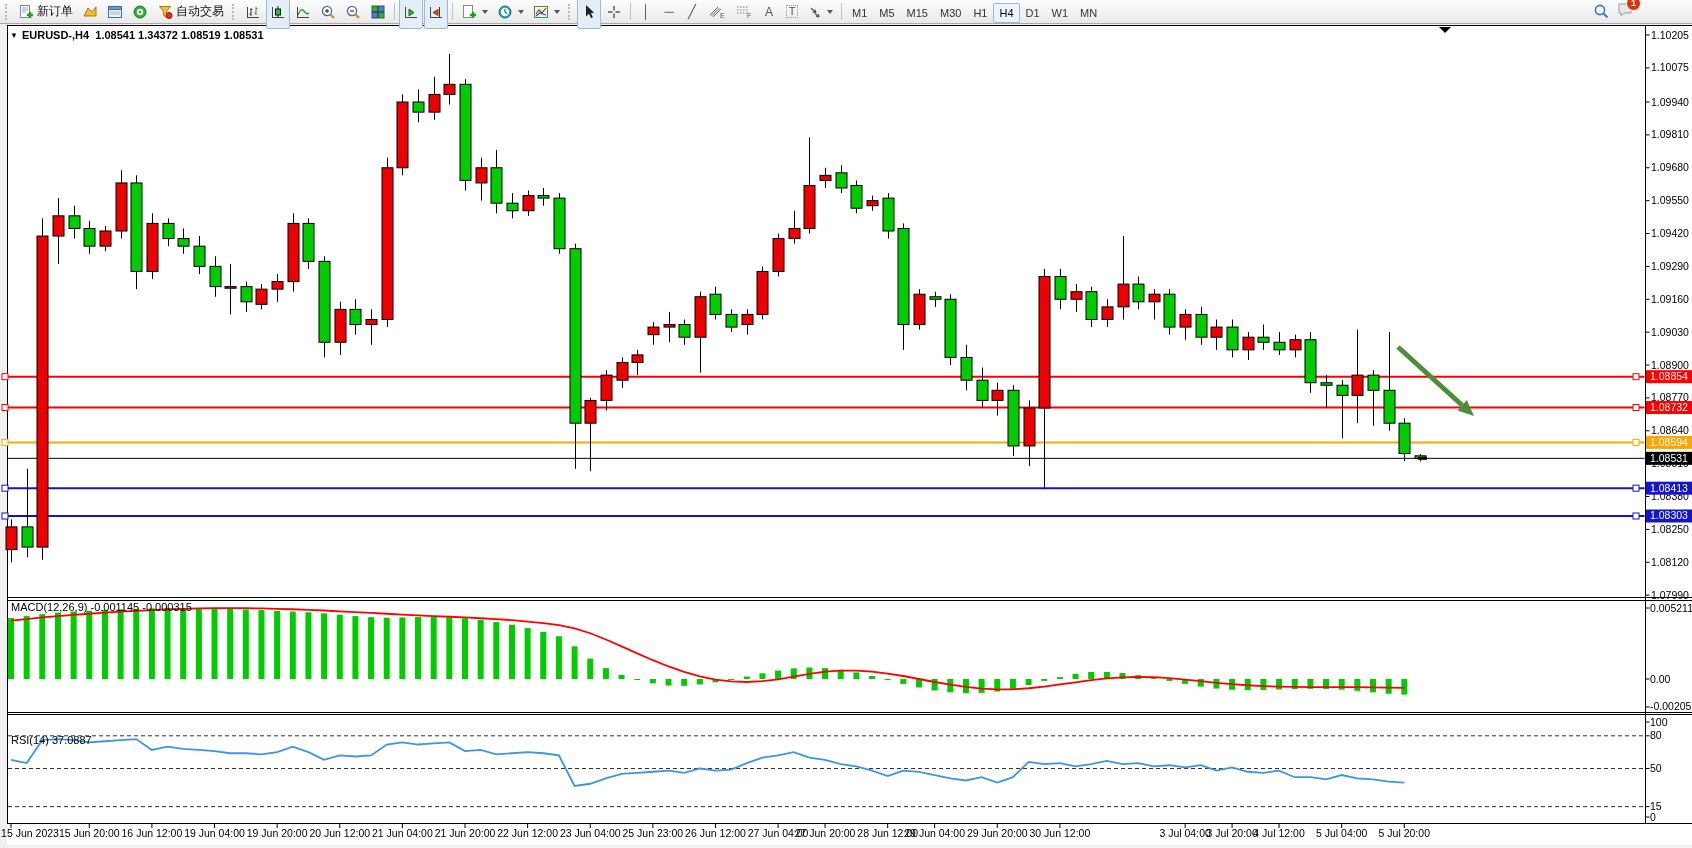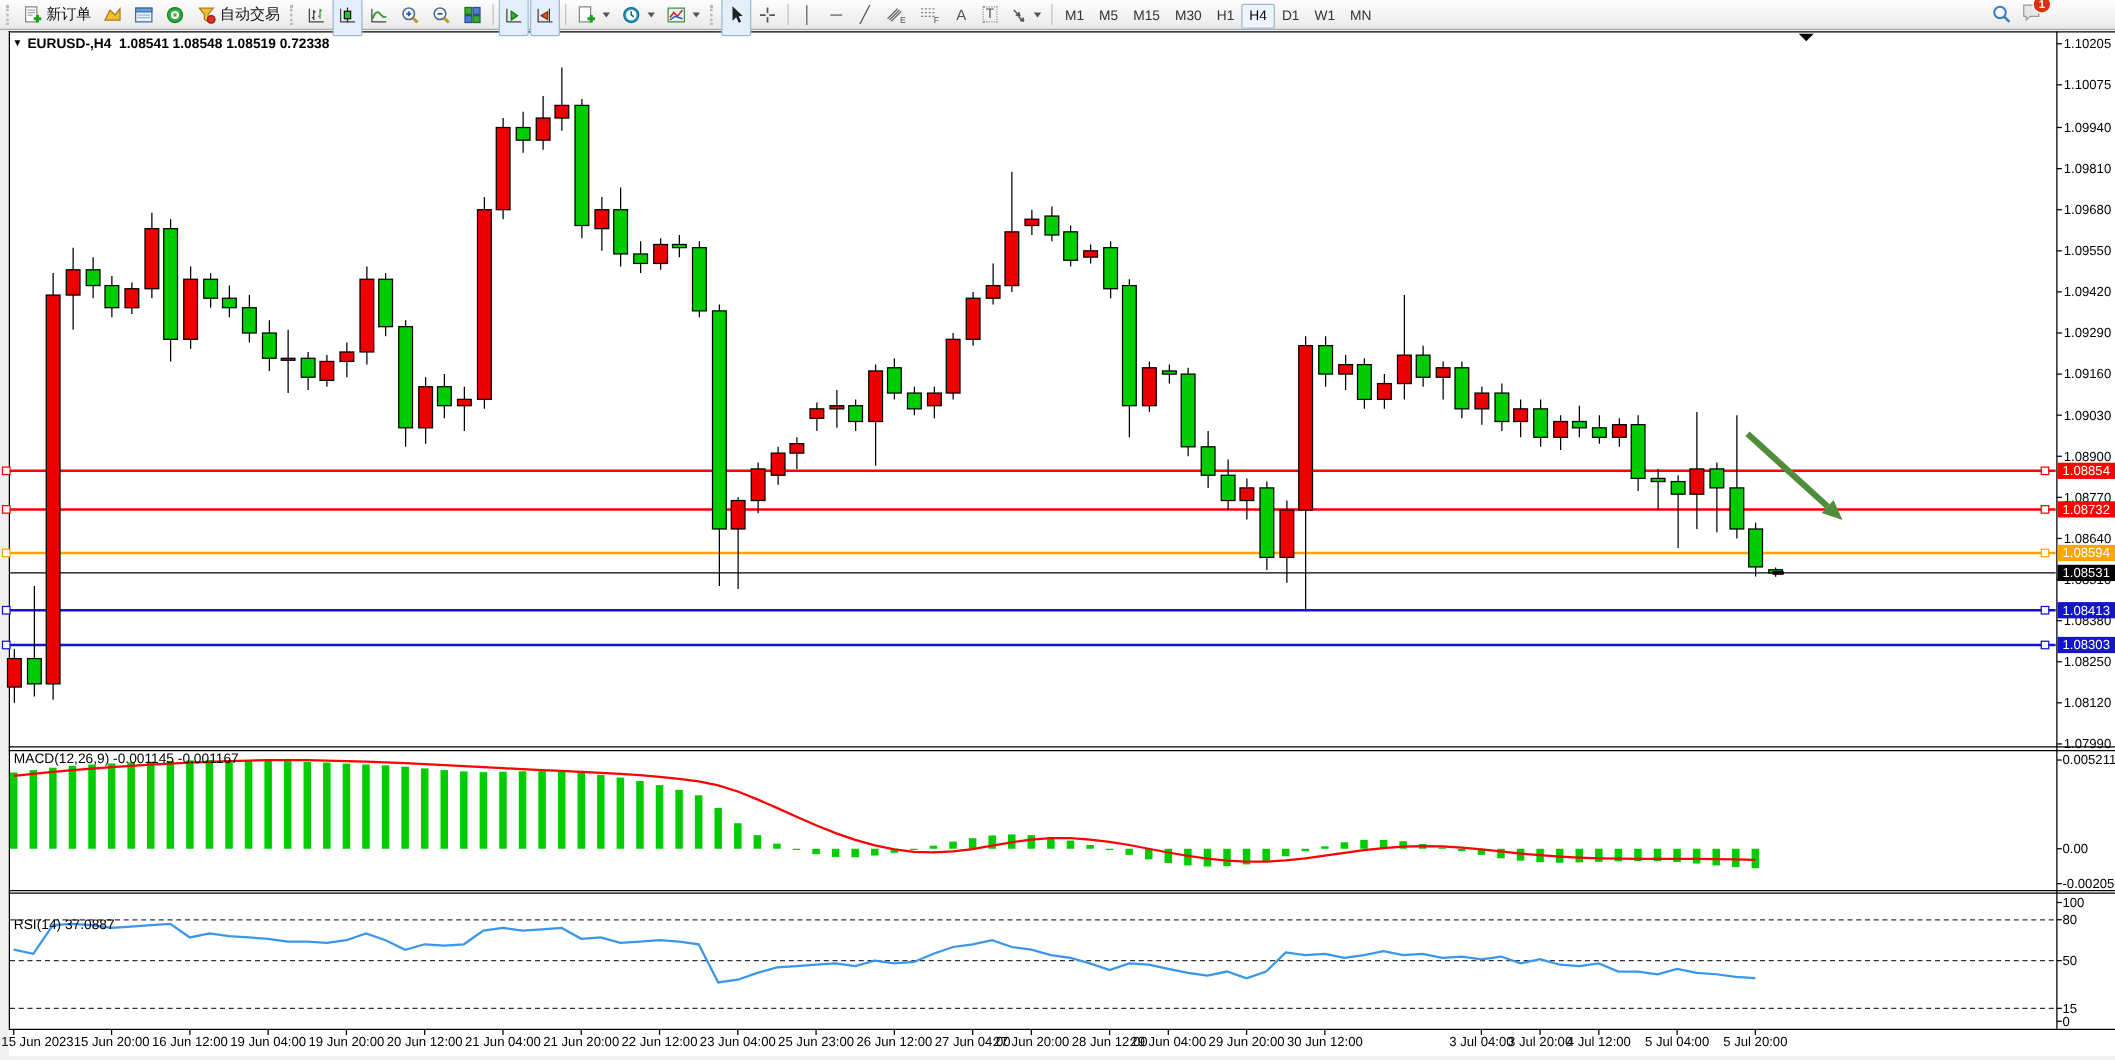--- a/index.html
+++ b/index.html
@@ -644,16 +644,16 @@
     <text x="1232.09" y="837" text-anchor="middle" font-size="10.5" fill="#000">3 Jul 20:00</text>
     <line x1="1279.0549999999998" y1="824" x2="1279.0549999999998" y2="828" stroke="#000"></line>
     <text x="1279.0549999999998" y="837" text-anchor="middle" font-size="10.5" fill="#000">4 Jul 12:00</text>
     <line x1="1341.675" y1="824" x2="1341.675" y2="828" stroke="#000"></line>
     <text x="1341.675" y="837" text-anchor="middle" font-size="10.5" fill="#000">5 Jul 04:00</text>
     <line x1="1404.2949999999998" y1="824" x2="1404.2949999999998" y2="828" stroke="#000"></line>
     <text x="1404.2949999999998" y="837" text-anchor="middle" font-size="10.5" fill="#000">5 Jul 20:00</text>
   </svg>
 
 <div id="chart-title">
-  <span class="tri">▼</span><span>EURUSD-,H4</span>&nbsp;&nbsp;<span>1.08541 1.08548 1.08519 0.72338</span>
+  <span class="tri">▼</span><span>EURUSD-,H4</span>&nbsp;&nbsp;<span>1.08541 1.34372 1.08519 1.08531</span>
 </div>
-<div id="macd-label" class="ind-label">MACD(12,26,9) -0.001145 -0.001167</div>
+<div id="macd-label" class="ind-label">MACD(12,26,9) -0.001145 -0.000315</div>
 <div id="rsi-label" class="ind-label">RSI(14) 37.0887</div>
 
 </body></html>

